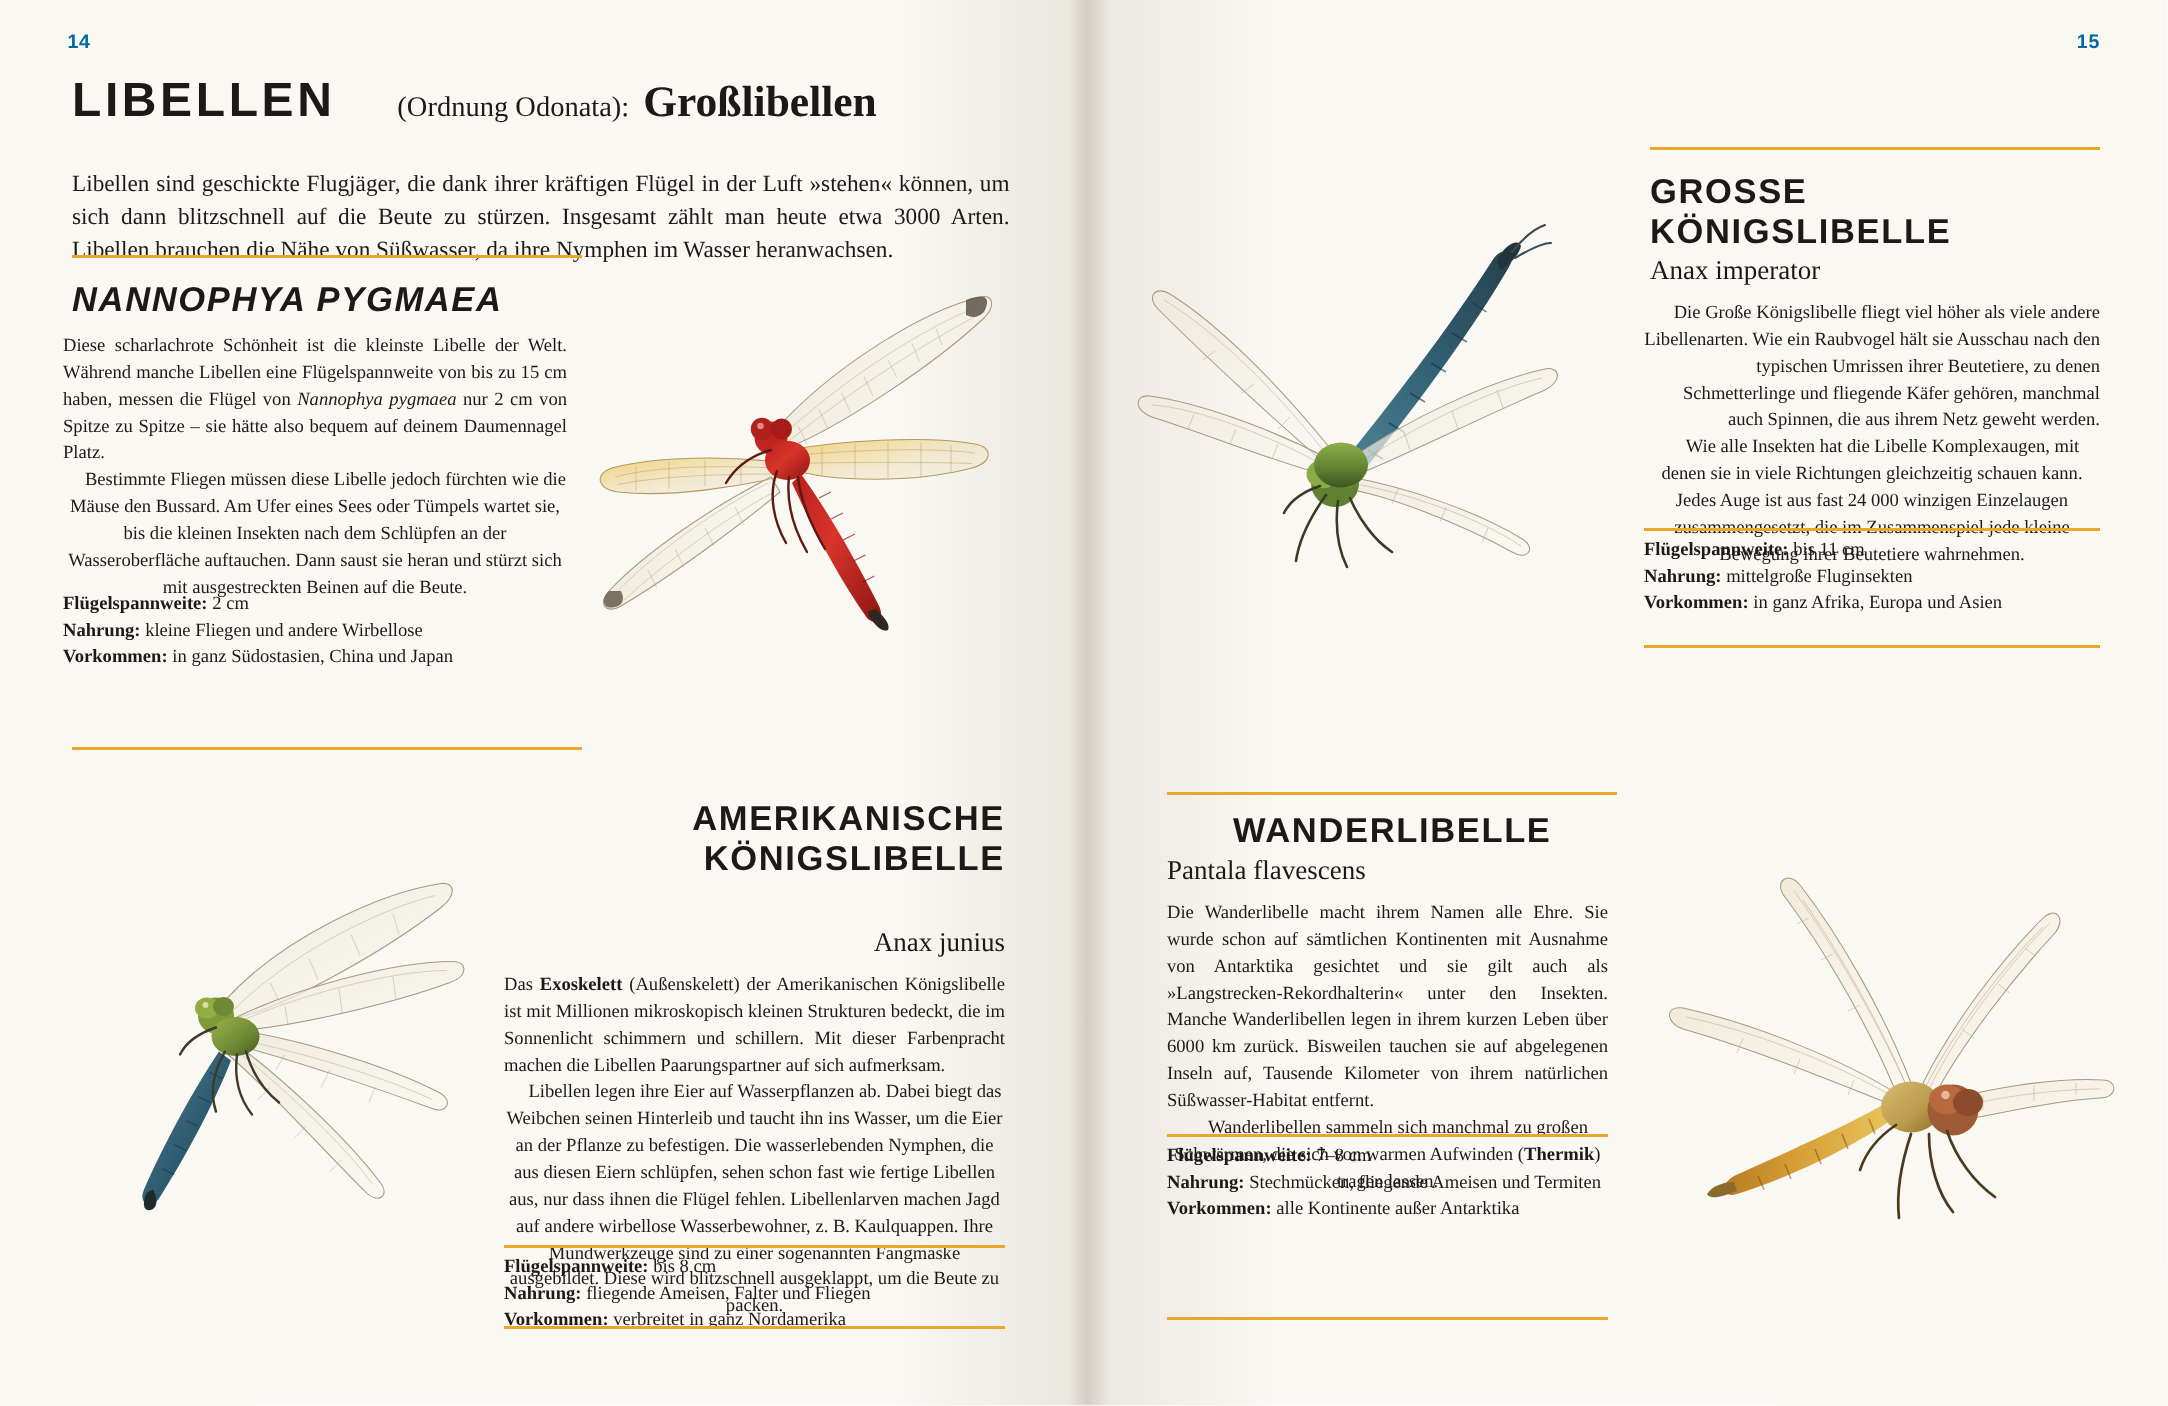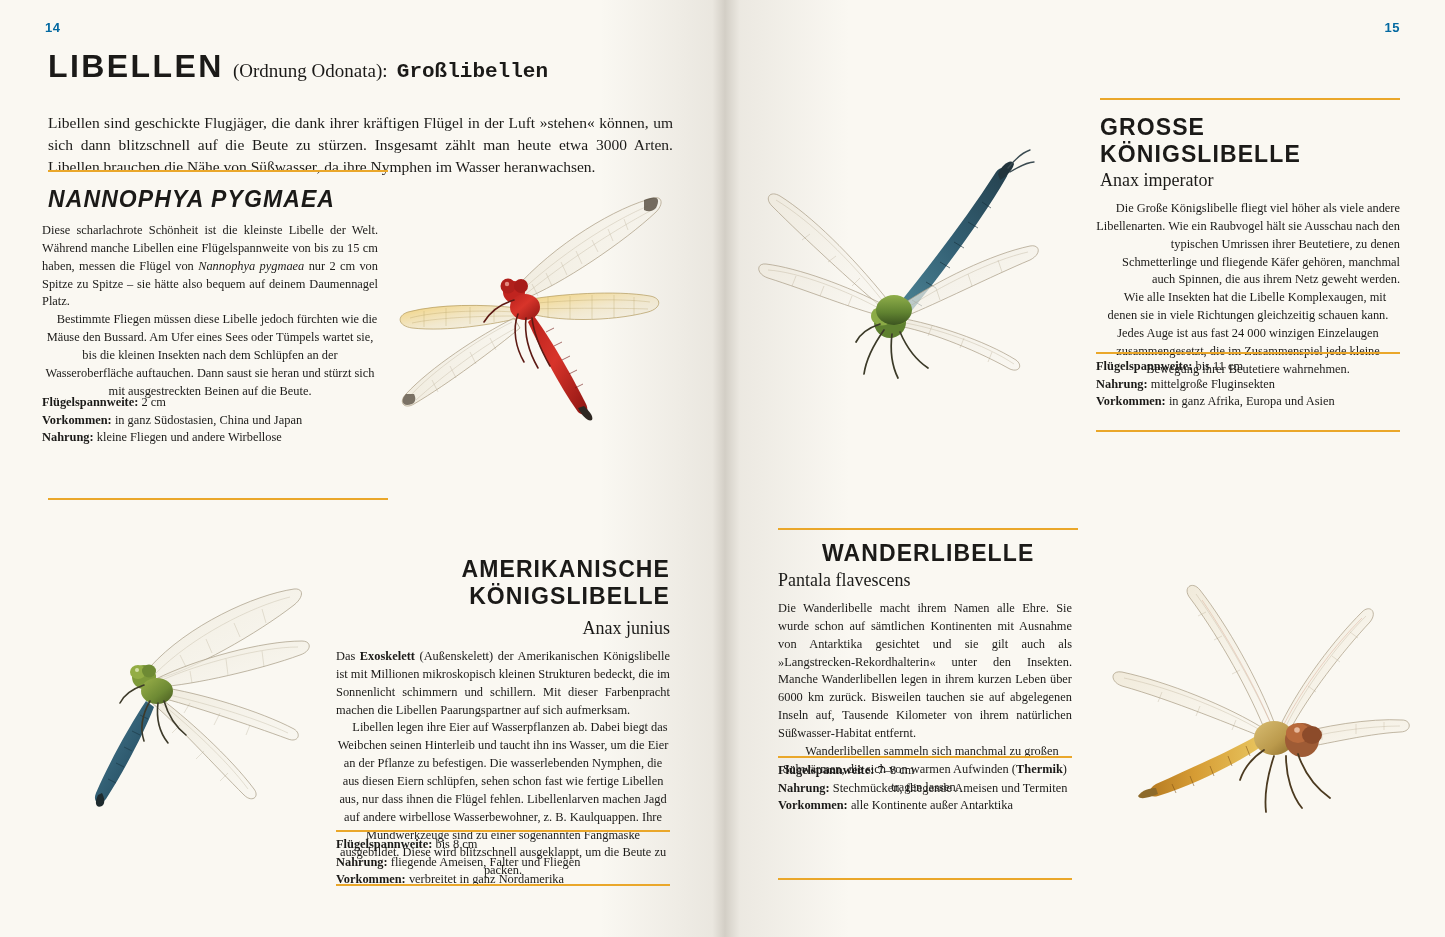--- a/index.html
+++ b/index.html
@@ -61,24 +61,25 @@
   h1.chapter .big {
     font-weight: bold;
     font-size: 32px;
     letter-spacing: 2.4px;
   }
   h1.chapter .ordnung {
     font-family: "Liberation Serif", serif;
     font-size: 19px;
     font-weight: normal;
     letter-spacing: 0;
+    margin-left: 32px;
   }
   h1.chapter .sub {
-    font-family: Liberation Mono, monospace;
-    font-size: 21px;
+    font-family: Liberation Serif, serif;
+    font-size: 29px;
     font-weight: bold;
     letter-spacing: 0;
   }
 
   .intro {
     position: absolute;
     font-size: 15.5px;
     line-height: 1.42;
     text-align: justify;
   }
@@ -147,26 +148,26 @@
     <p>Diese scharlachrote Schönheit ist die kleinste Libelle der Welt. Während manche Libellen eine Flügelspannweite von bis zu 15 cm haben, messen die Flügel von <i>Nannophya pygmaea</i> nur 2 cm von Spitze zu Spitze – sie hätte also bequem auf deinem Daumennagel Platz.</p>
     <p>Bestimmte Fliegen müssen diese Libelle jedoch fürchten wie die Mäuse den Bussard. Am Ufer eines Sees oder Tümpels wartet sie, bis die kleinen Insekten nach dem Schlüpfen an der Wasseroberfläche auftauchen. Dann saust sie heran und stürzt sich mit ausgestreckten Beinen auf die Beute.</p>
   </div>
 
   <div class="facts" style="left:42px; top:394px; width:340px;">
     <div class="row">
       <b>Flügelspannweite:</b>
       <span>2 cm</span>
     </div>
     <div class="row">
+      <b>Nahrung:</b>
+      <span>kleine Fliegen und andere Wirbellose</span>
+    </div>
+    <div class="row">
       <b>Vorkommen:</b>
       <span>in ganz Südostasien, China und Japan</span>
-    </div>
-    <div class="row">
-      <b>Nahrung:</b>
-      <span>kleine Fliegen und andere Wirbellose</span>
     </div>
   </div>
 
   <div class="illus" style="left:318px; top:172px;">
     <svg width="350" height="280" viewBox="0 0 350 280">
       <defs>
         <linearGradient id="wingYel" x1="0" y1="0" x2="1" y2="1">
           <stop offset="0%" stop-color="#f2cf70" stop-opacity="0.95"></stop>
           <stop offset="55%" stop-color="#efe3c2" stop-opacity="0.75"></stop>
           <stop offset="100%" stop-color="#efeadd" stop-opacity="0.5"></stop>
@@ -251,21 +252,21 @@
         <path d="M200,142 C194,158 198,176 206,190"></path>
         <path d="M208,146 C206,164 212,182 220,196"></path>
         <path d="M214,146 C216,164 224,180 232,194"></path>
         <path d="M196,128 C182,132 172,140 166,150"></path>
       </g>
     </svg>
   </div>
 
   <div class="rule" style="left:48px; top:498px; width:340px;"></div>
 
-  <h2 class="species ta-right" style="left:270px; top:556px; width:400px;">
+  <h2 class="species ta-right" style="left:270px; top:532px; width:400px;">
     <span>AMERIKANISCHE KÖNIGSLIBELLE</span>
   </h2>
   <div class="latin ta-right" style="left:270px; top:618px; width:400px;">Anax junius</div>
 
   <div class="body" style="left:336px; top:648px; width:334px;">
     <p>Das <b>Exoskelett</b> (Außenskelett) der Amerikanischen Königslibelle ist mit Millionen mikroskopisch kleinen Strukturen bedeckt, die im Sonnenlicht schimmern und schillern. Mit dieser Farbenpracht machen die Libellen Paarungspartner auf sich aufmerksam.</p>
     <p>Libellen legen ihre Eier auf Wasserpflanzen ab. Dabei biegt das Weibchen seinen Hinterleib und taucht ihn ins Wasser, um die Eier an der Pflanze zu befestigen. Die wasserlebenden Nymphen, die aus diesen Eiern schlüpfen, sehen schon fast wie fertige Libellen aus, nur dass ihnen die Flügel fehlen. Libellenlarven machen Jagd auf andere wirbellose Wasserbewohner, z. B. Kaulquappen. Ihre Mundwerkzeuge sind zu einer sogenannten Fangmaske ausgebildet. Diese wird blitzschnell ausgeklappt, um die Beute zu packen.</p>
   </div>
 
   <div class="rule" style="left:336px; top:830px; width:334px;"></div>

